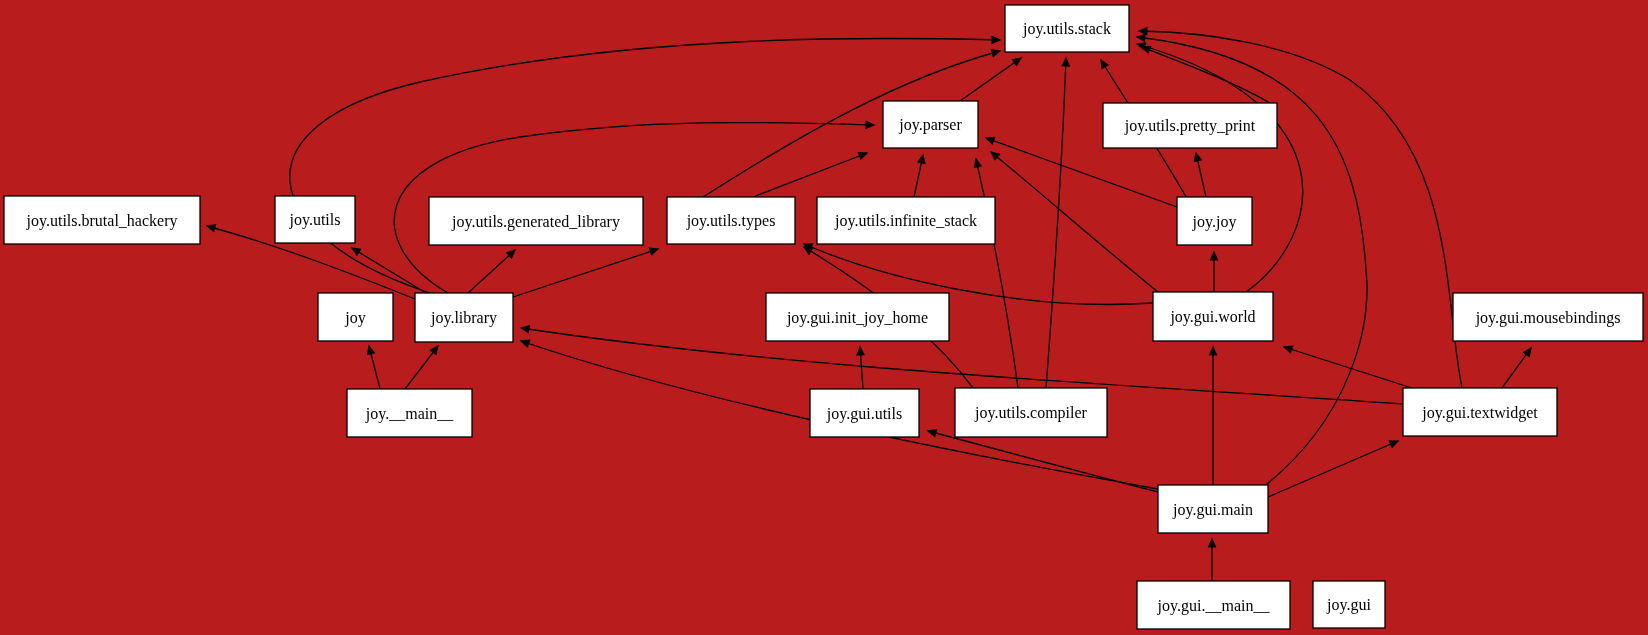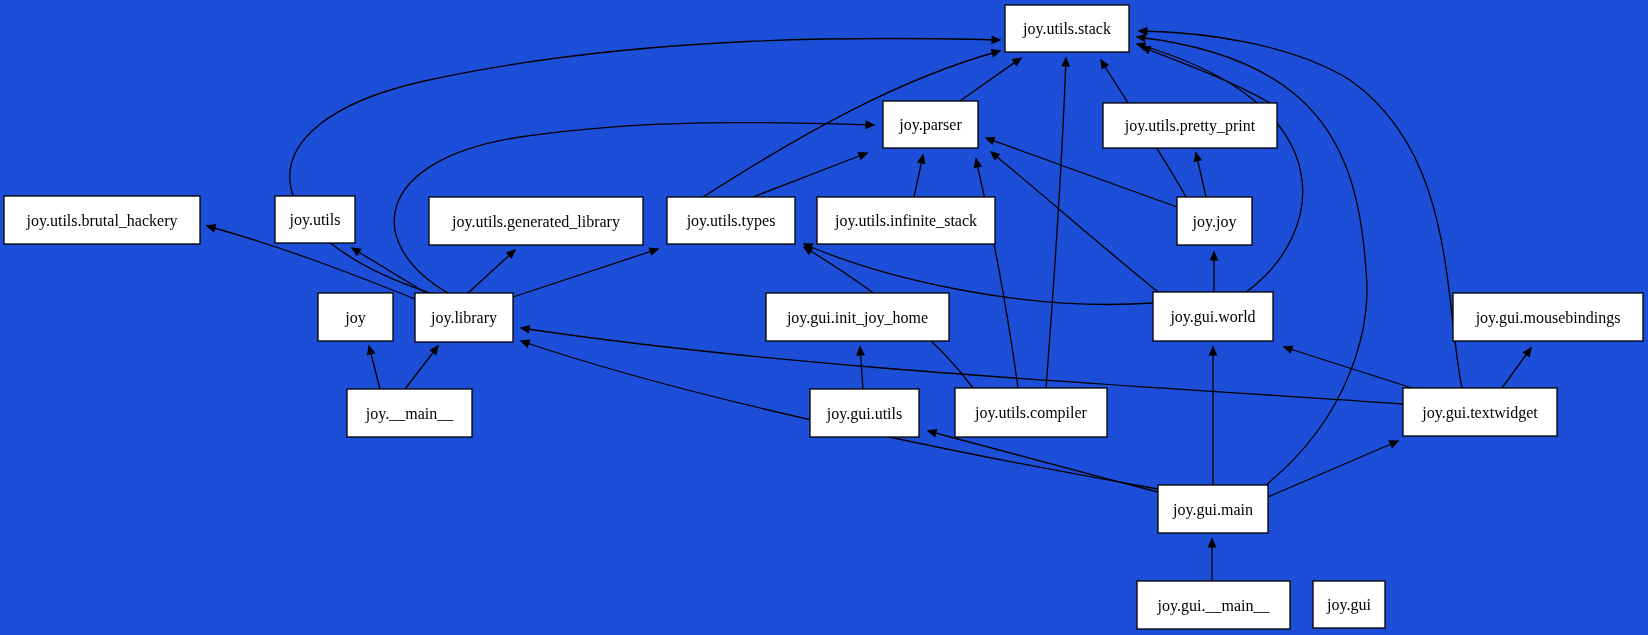--- a/index.html
+++ b/index.html
@@ -3,21 +3,21 @@
 <meta charset="utf-8">
 <style>
   html, body {
     margin: 0;
     padding: 0;
     background: #ffffff;
   }
   .canvas-wrap {
     width: 1648px;
     height: 635px;
-    background: #1d4ed8;
+    background: #b91c1c;
     position: relative;
     overflow: hidden;
   }
   svg {
     display: block;
     font-family: "Liberation Serif", "DejaVu Serif", serif;
   }
   .dep-edge {
     fill: none;
     stroke-width: 1.3px;

